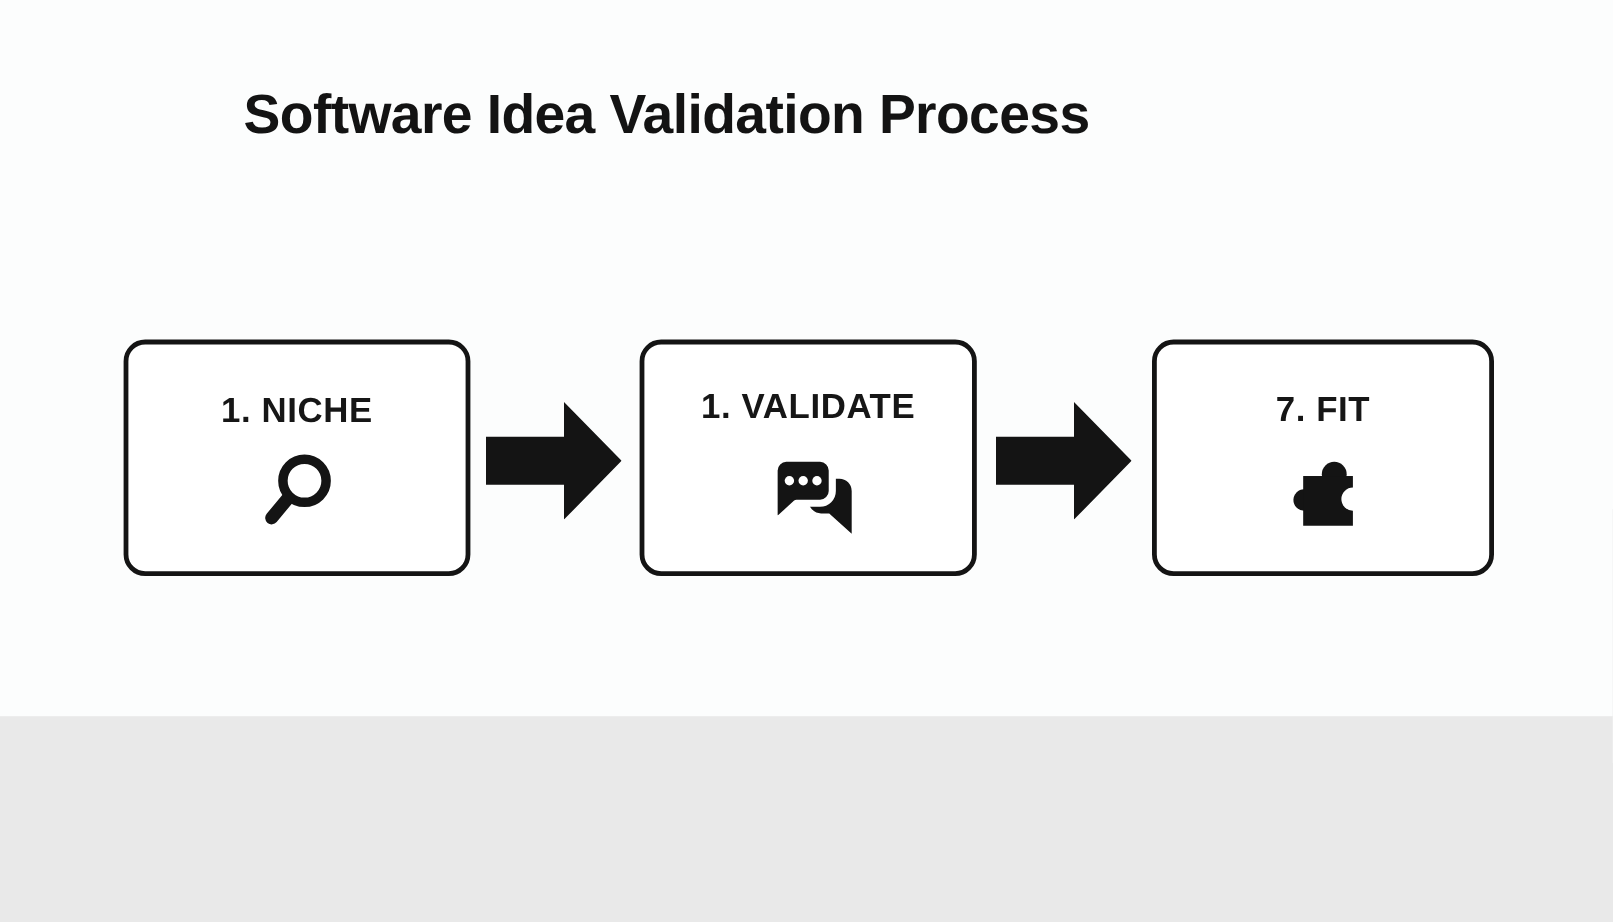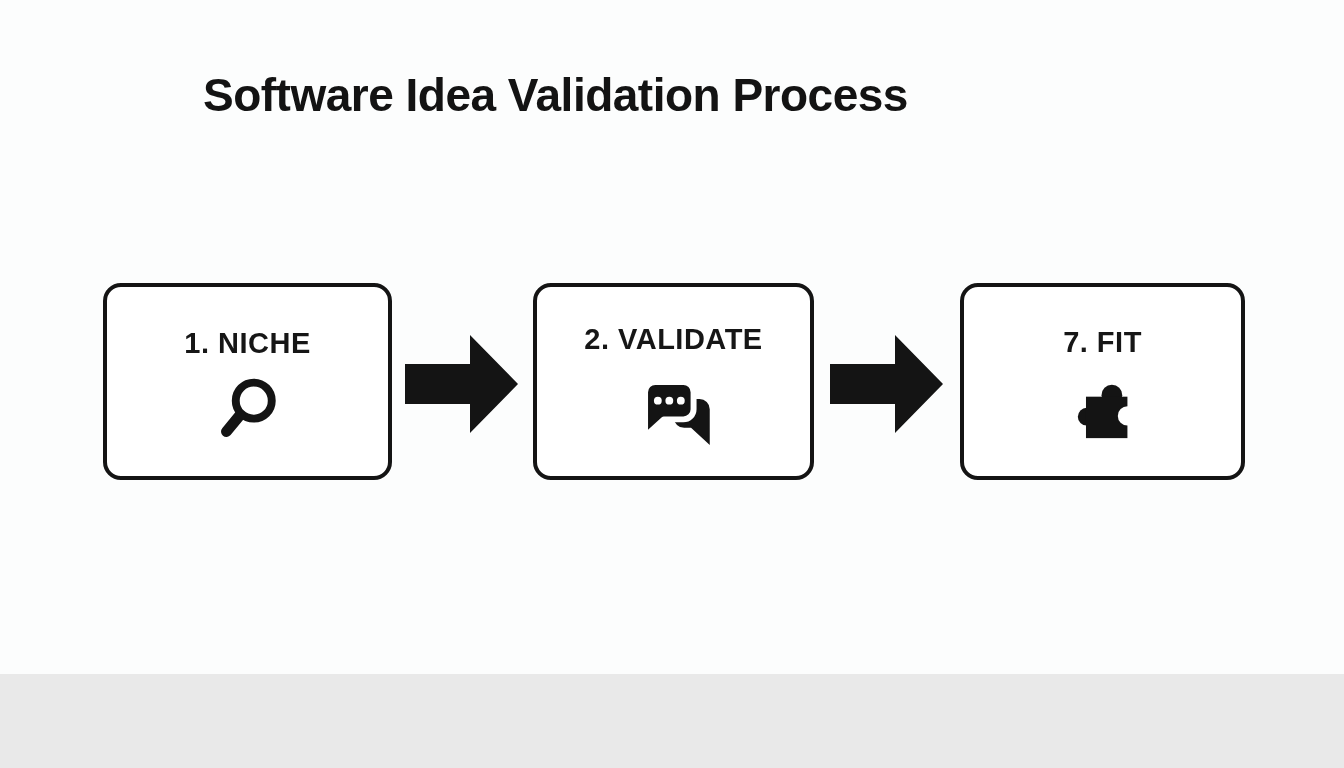--- a/index.html
+++ b/index.html
@@ -1,20 +1,20 @@
 <!DOCTYPE html>
 <html><head>
 <meta charset="utf-8">
 <style>
   * { margin: 0; padding: 0; box-sizing: border-box; }
   html, body { background: #e9e9e9; }
   .canvas {
     position: relative;
     width: 1344px;
-    height: 674px;
+    height: 597px;
     background: #fcfdfd;
     overflow: hidden;
     font-family: "Liberation Sans", sans-serif;
   }
   .diagram-title {
     position: absolute;
     left: 203px;
     top: 68px;
     font-size: 46px;
     font-weight: bold;
@@ -64,21 +64,21 @@
       <circle cx="58" cy="37" r="25" fill="none" stroke="#141414" stroke-width="11"></circle>
       <line x1="39" y1="57" x2="20" y2="80" stroke="#141414" stroke-width="15" stroke-linecap="round"></line>
     </svg>
   </div>
 
   <svg class="connector-arrow pos-1" width="113" height="98" viewBox="0 0 113 98" aria-hidden="true">
     <path d="M0 29 H65 V0 L113 49 L65 98 V69 H0 Z" fill="#141414"></path>
   </svg>
 
   <div class="step-box pos-2">
-    <span class="step-label">2. VALIDATE</span>
+    <span class="step-label">1. VALIDATE</span>
     <svg class="step-icon" width="86" height="80" viewBox="0 0 100 94" aria-hidden="true">
 
       <path d="M50 34 H80 a12 12 0 0 1 12 12 V88 L70 68 H62 a12 12 0 0 1 -12 -12 Z" fill="#141414"></path>
 
       <path d="M16 26 a12 12 0 0 1 12 -12 H61 a12 12 0 0 1 12 12 V46 a12 12 0 0 1 -12 12 H38 L16 78 Z" fill="#141414" stroke="#ffffff" stroke-width="7" stroke-linejoin="round"></path>
       <circle cx="31" cy="36" r="4.6" fill="#ffffff"></circle>
       <circle cx="44.5" cy="36" r="4.6" fill="#ffffff"></circle>
       <circle cx="58" cy="36" r="4.6" fill="#ffffff"></circle>
     </svg>
   </div>

